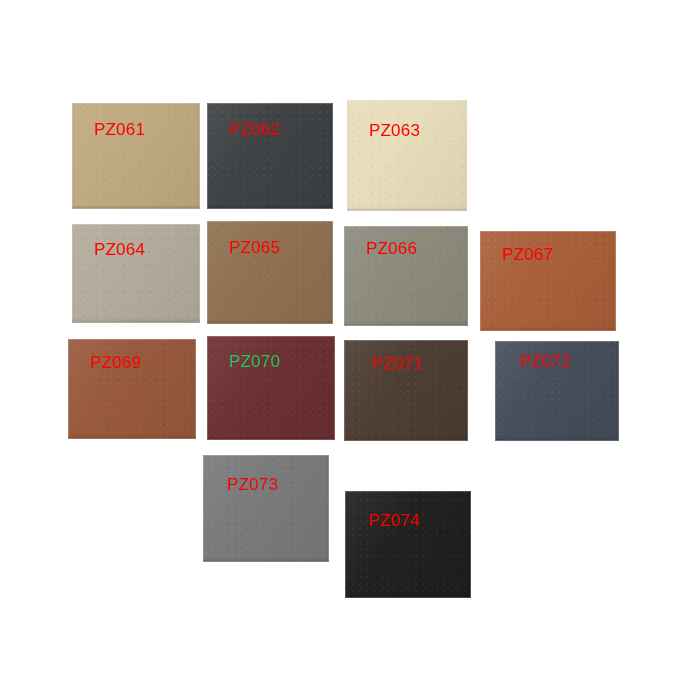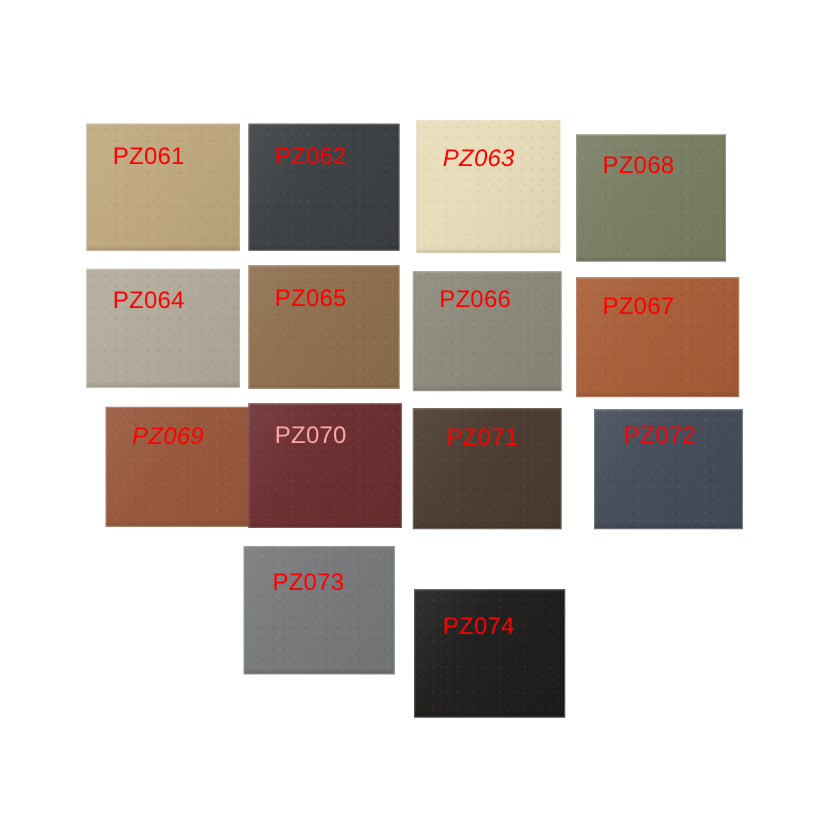--- a/index.html
+++ b/index.html
@@ -47,21 +47,21 @@
     position: absolute;
     inset: 0;
     pointer-events: none;
     box-shadow: inset 0 0 0 1px rgba(255,255,255,0.22),
                 inset 0 -2px 3px rgba(0,0,0,0.16);
   }
   .swatch-label {
     position: absolute;
     color: #ff0000;
     font-family: "Liberation Sans", sans-serif;
-    font-size: 20px;
+    font-size: 17px;
     line-height: 1;
     letter-spacing: 0.2px;
     white-space: nowrap;
     z-index: 3;
   }
 </style>
 </head>
 <body>
 
 <div id="board" style="background: rgb(255, 255, 255);">
@@ -74,27 +74,21 @@
     <div class="swatch" style="left: 207px; top: 103px; width: 126px; height: 106px; background-color: rgb(60, 63, 65);">
       <div class="grain"></div>
       <div class="sheen"></div>
       <div class="edge"></div>
       <span class="swatch-label" style="left: 22px; top: 18px; color: rgb(255, 0, 0);">PZ062</span>
     </div>
     <div class="swatch" style="left: 347px; top: 100px; width: 120px; height: 111px; background-color: rgb(232, 221, 185);">
       <div class="grain"></div>
       <div class="sheen"></div>
       <div class="edge"></div>
-      <span class="swatch-label" style="left: 22px; top: 22px; color: rgb(255, 0, 0); font-style: italic;">PZ063</span>
-    </div>
-    <div class="swatch" style="left: 480px; top: 112px; width: 125px; height: 106px; background-color: rgb(120, 126, 99);">
-      <div class="grain"></div>
-      <div class="sheen"></div>
-      <div class="edge"></div>
-      <span class="swatch-label" style="left: 22px; top: 16px; color: rgb(255, 0, 0);">PZ068</span>
+      <span class="swatch-label" style="left: 22px; top: 22px; color: rgb(255, 0, 0);">PZ063</span>
     </div>
     <div class="swatch" style="left: 72px; top: 224px; width: 128px; height: 99px; background-color: rgb(178, 170, 154);">
       <div class="grain"></div>
       <div class="sheen"></div>
       <div class="edge"></div>
       <span class="swatch-label" style="left: 22px; top: 17px; color: rgb(255, 0, 0);">PZ064</span>
     </div>
     <div class="swatch" style="left: 207px; top: 221px; width: 126px; height: 103px; background-color: rgb(142, 111, 78); padding-left: 16px;">
       <div class="grain"></div>
       <div class="sheen"></div>
@@ -106,31 +100,31 @@
       <div class="sheen"></div>
       <div class="edge"></div>
       <span class="swatch-label" style="left: 22px; top: 14px; color: rgb(255, 0, 0);">PZ066</span>
     </div>
     <div class="swatch" style="left: 480px; top: 231px; width: 136px; height: 100px; background-color: rgb(168, 93, 55);">
       <div class="grain"></div>
       <div class="sheen"></div>
       <div class="edge"></div>
       <span class="swatch-label" style="left: 22px; top: 15px; color: rgb(255, 0, 0);">PZ067</span>
     </div>
-    <div class="swatch" style="left: 88px; top: 339px; width: 140px; height: 100px; background-color: rgb(150, 87, 58); font-style: italic;">
+    <div class="swatch" style="left: 68px; top: 339px; width: 128px; height: 100px; background-color: rgb(150, 87, 58);">
       <div class="grain"></div>
       <div class="sheen"></div>
       <div class="edge"></div>
       <span class="swatch-label" style="left: 22px; top: 15px; color: rgb(255, 0, 0);">PZ069</span>
     </div>
     <div class="swatch" style="left: 207px; top: 336px; width: 128px; height: 104px; background-color: rgb(107, 45, 47);">
       <div class="grain"></div>
       <div class="sheen"></div>
       <div class="edge"></div>
-      <span class="swatch-label" style="left: 22px; top: 17px; color: #fca5a5;">PZ070</span>
+      <span class="swatch-label" style="left: 22px; top: 17px; color: #22c55e;">PZ070</span>
     </div>
     <div class="swatch" style="left: 344px; top: 340px; width: 124px; height: 101px; background-color: rgb(75, 59, 48);">
       <div class="grain"></div>
       <div class="sheen"></div>
       <div class="edge"></div>
       <span class="swatch-label" style="left: 28px; top: 15px; color: rgb(255, 0, 0);">PZ071</span>
     </div>
     <div class="swatch" style="left: 482px; top: 341px; width: 124px; height: 100px; background-color: rgb(68, 75, 88); margin-left: 13px;">
       <div class="grain"></div>
       <div class="sheen"></div>

